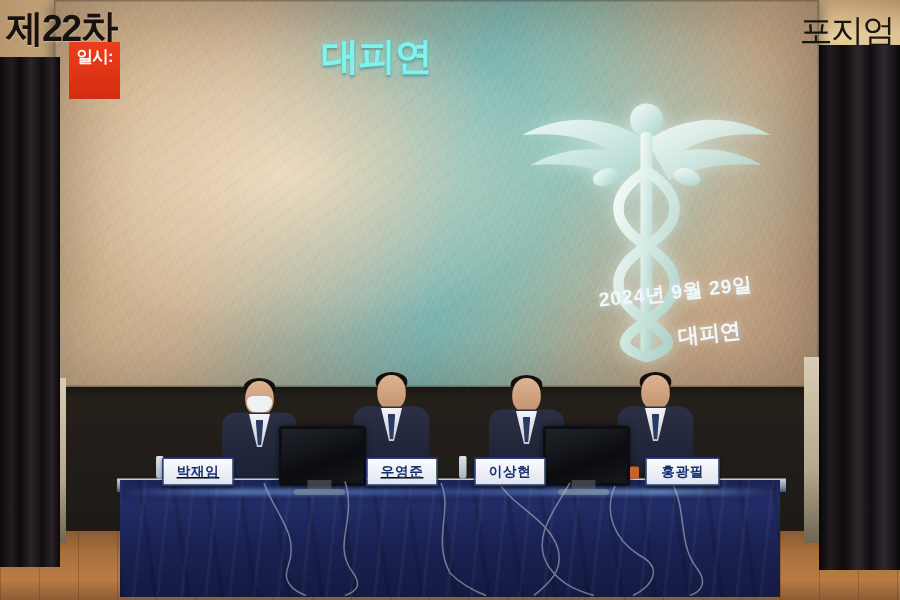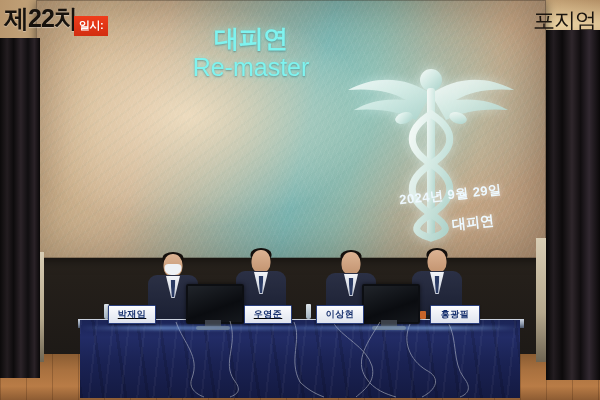--- a/index.html
+++ b/index.html
@@ -9,22 +9,22 @@
   
   .wall{position:absolute;inset:0;background:
      linear-gradient(180deg,#b99f7e 0%,#c8ae8b 6%,#8d7558 14%,#6a5842 22%,#3a3128 40%,#241f1a 70%,#191614 100%);}
   .banner{position:absolute;left:0;top:0;width:600px;height:62px;
      background:linear-gradient(100deg,#c2a versions,#c2a67f 0%,#d8bd95 18%,#efe0c1 40%,#e4cfa9 62%,#caa97c 82%,#b0885c 100%);
      background:linear-gradient(100deg,#b8966d 0%,#d4b98f 16%,#f0e3c4 38%,#e8d4ae 60%,#c9a87b 82%,#a9835a 100%);}
   .banner:after{content:"";position:absolute;inset:0;
      background:radial-gradient(ellipse at 88% 40%,rgba(255,235,185,.75),rgba(255,235,185,0) 55%);}
   .banner-left{position:absolute;left:4px;top:2px;font-size:25px;font-weight:700;color:#17120d;letter-spacing:-1px;z-index:4;text-shadow:0 1px 1px rgba(255,255,255,.35);}
   .banner-right{position:absolute;right:4px;top:6px;font-size:22px;font-weight:400;color:#1b150f;letter-spacing:-1px;z-index:4;}
-  .datebox{position:absolute;left:46px;top:16px;background:linear-gradient(180deg,#ef3d1b,#d22d10);
-     color:#fff;font-size:11px;font-weight:700;padding:2px 5px 3px;z-index:4;letter-spacing:-.5px;margin-left:28px;}
+  .datebox{position:absolute;left:46px;top:28px;background:linear-gradient(180deg,#ef3d1b,#d22d10);
+     color:#fff;font-size:11px;font-weight:700;padding:2px 5px 21px;z-index:4;letter-spacing:-.5px;}
 
   
   .screen{position:absolute;left:36px;top:0px;width:510px;height:258px;overflow:hidden;
      background:#c6a585;box-shadow:0 2px 10px rgba(0,0,0,.55);}
   .scr-base{position:absolute;inset:0;
      background:linear-gradient(103deg,
         #c9a984 0%, #cdae89 14%, #cdb08d 26%,
         #b9ac94 36%, #93b0a5 46%, #7fb4ad 54%,
         #8fb7a9 62%, #b1ac91 72%, #c6a급,#c6a headers 80%);
      background:linear-gradient(103deg,
@@ -158,21 +158,20 @@
 
       <path d="M95 70 C70 86 70 104 95 120 C120 136 120 154 95 170 C78 181 74 188 95 194" fill="none" stroke="url(#mg)" stroke-width="7" stroke-linecap="round"></path>
       <path d="M95 70 C120 86 120 104 95 120 C70 136 70 154 95 170 C112 181 116 188 95 194" fill="none" stroke="url(#mg)" stroke-width="7" stroke-linecap="round"></path>
 
       <ellipse cx="68" cy="74" rx="9" ry="5.5" fill="url(#mg)" transform="rotate(-18 68 74)"></ellipse>
       <ellipse cx="122" cy="74" rx="9" ry="5.5" fill="url(#mg)" transform="rotate(18 122 74)"></ellipse>
     </svg>
 
     <div class="title">
       <div class="l1">대피연</div>
-      <div class="l2">Re-master</div>
     </div>
 
     <div class="sigdate">2024년 9월 29일</div>
     <div class="sigorg">대피연</div>
 
     <div class="scr-vig"></div>
     <div class="scr-edge"></div>
   </div>
 
   <div class="wallstrip ws-l"></div>

